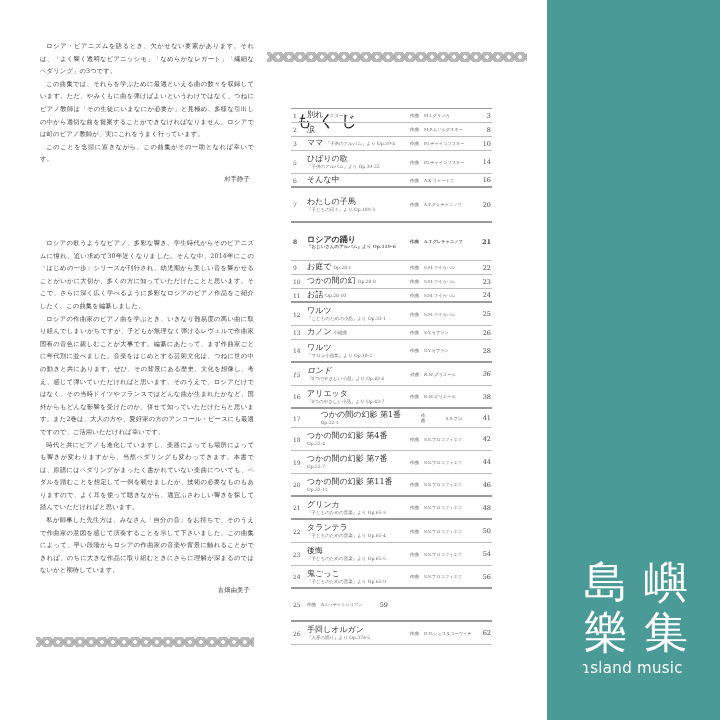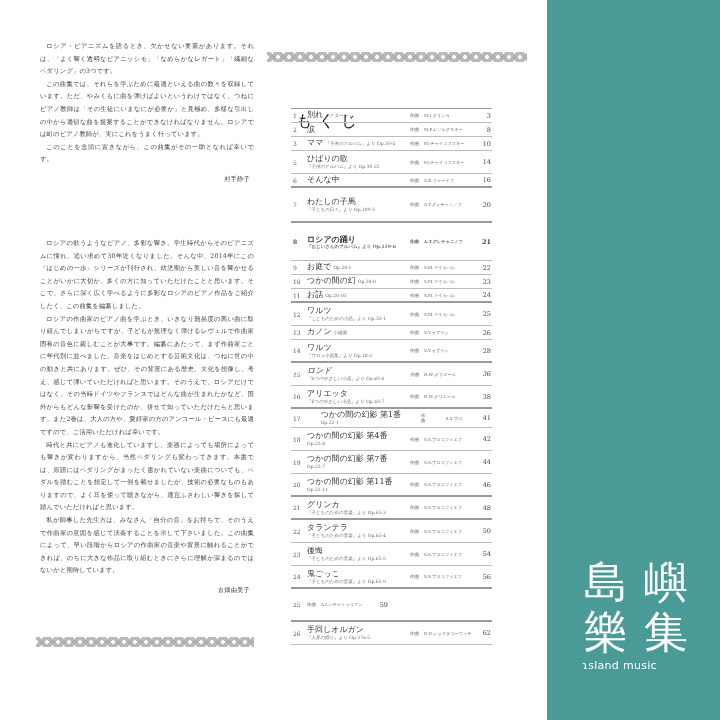--- a/index.html
+++ b/index.html
@@ -40,21 +40,21 @@
   .toc-row .title .sub { font-size: 4.5px; line-height: 6px; color: #666; white-space: nowrap; }
   .toc-row .comp-label { width: 14px; font-size: 4.5px; color: #555; }
   .toc-row .composer { width: 54px; font-size: 4.2px; color: #666; white-space: nowrap; overflow: hidden; }
   .toc-row .page-num { width: 14px; text-align: right; font-size: 6.5px; color: #444; padding-right: 1px; }
 
   
   .brand-panel { position: absolute; left: 547px; top: 0; width: 173px; height: 720px; background: #4a9a98; }
   .logo { position: absolute; left: 582px; top: 557px; width: 120px; color: #ffffff; font-family: "DejaVu Sans", sans-serif; }
   .logo .row { display: flex; justify-content: space-between; width: 104px; margin-left: 2px; }
   .logo .glyph { font-size: 44px; line-height: 50px; font-weight: 300; }
-  .logo .tagline { font-size: 11px; margin-top: 2px; letter-spacing: 0.3px; font-family: "DejaVu Sans", sans-serif; }
+  .logo .tagline { font-size: 15px; margin-top: 2px; letter-spacing: 0.3px; font-family: "DejaVu Sans", sans-serif; }
 </style>
 </head>
 <body>
 
 <div class="page">
 
   <div class="preface">
     <p>ロシア・ピアニズムを語るとき、欠かせない要素があります。それは、「よく響く透明なピアニッシモ」「なめらかなレガート」「繊細なペダリング」の3つです。</p>
     <p>この曲集では、それらを学ぶために最適といえる曲の数々を収録しています。ただ、やみくもに曲を弾けばよいというわけではなく、つねにピアノ教師は「その生徒にいまなにが必要か」と見極め、多様な引出しの中から適切な曲を提案することができなければなりません。ロシアでは町のピアノ教師が、実にこれをうまく行っています。</p>
     <p>このことを念頭に置きながら、この曲集がその一助となれば幸いです。</p>

